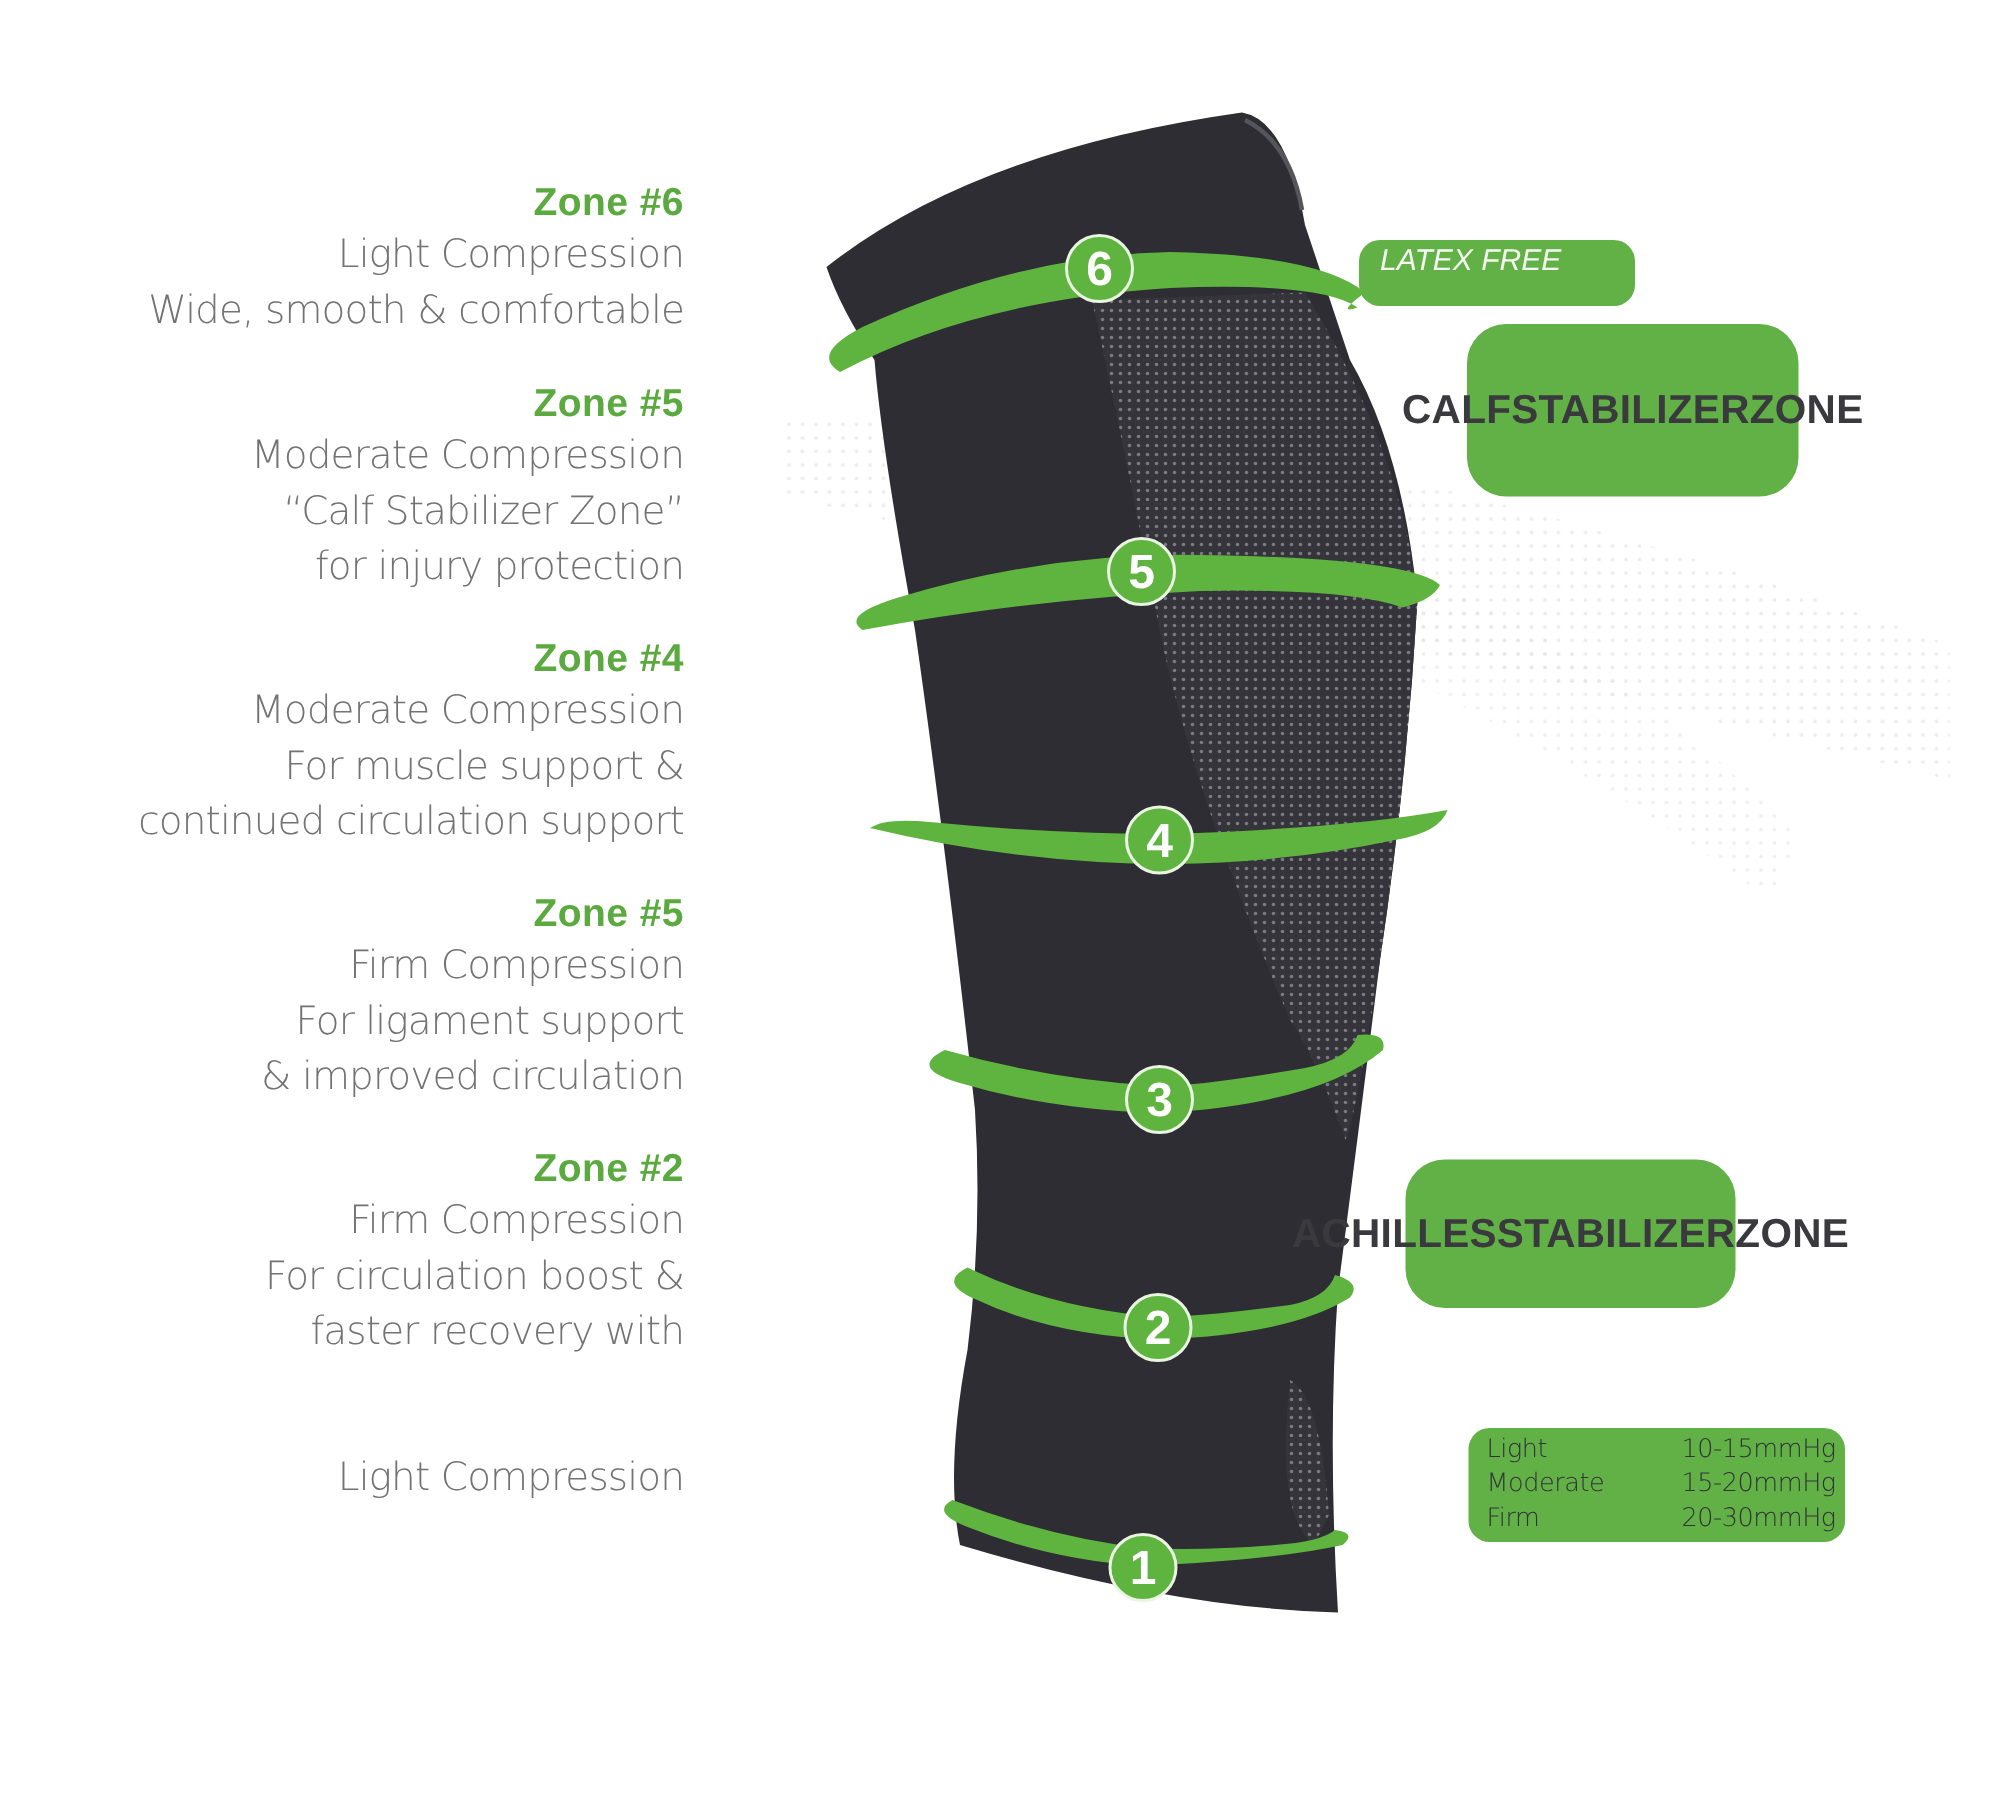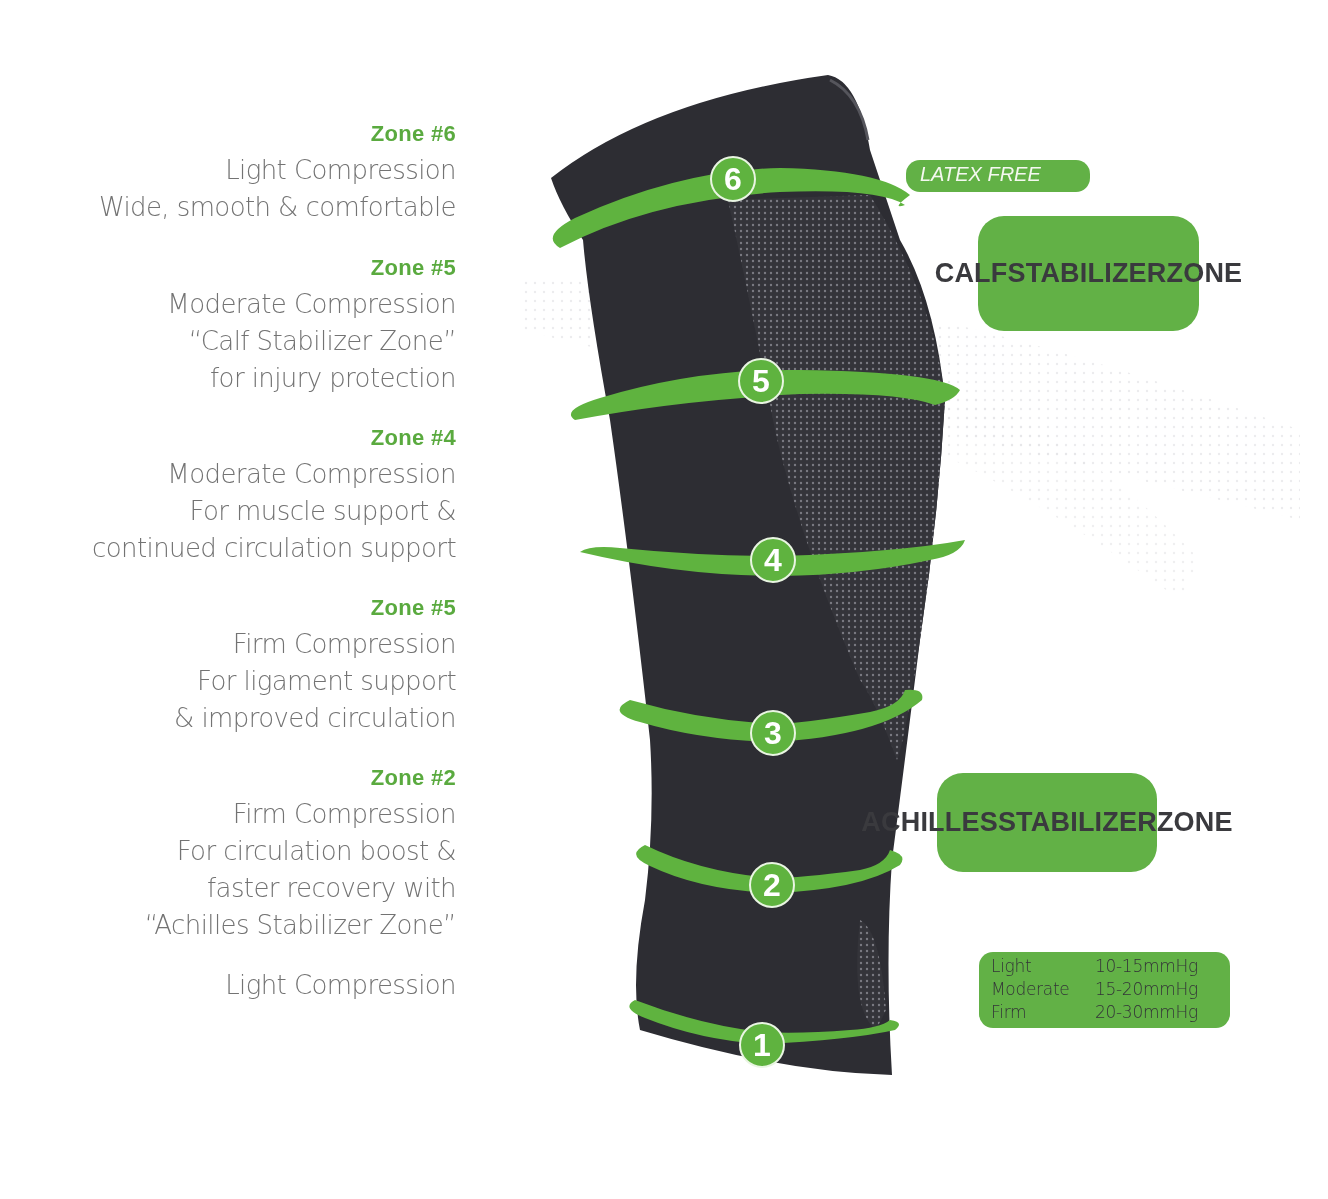--- a/index.html
+++ b/index.html
@@ -1,37 +1,37 @@
 <!DOCTYPE html>
 <html><head>
 <meta charset="utf-8">
 <style>
   html, body { margin: 0; padding: 0; background: #ffffff; }
   body { width: 1328px; height: 1199px; position: relative; overflow: hidden;
          font-family: "DejaVu Sans", "Liberation Sans", sans-serif; }
   .zones { position: absolute; left: 0; top: 0; width: 456px; }
   .zone { position: absolute; right: 0; text-align: right; white-space: nowrap; }
-  .zone-title { color: #5aaa3f; font-weight: bold; font-size: 22px; line-height: 36px;
+  .zone-title { color: #5aaa3f; font-weight: bold; font-size: 26px; line-height: 36px;
                 font-family: "Liberation Sans", sans-serif; letter-spacing: 0.3px; }
   .zone-line { color: #737373; font-size: 26px; line-height: 37px; font-weight: 300;
                font-family: "DejaVu Sans", sans-serif; letter-spacing: -0.6px; }
   svg.sleeve { position: absolute; left: 0; top: 0; }
   .badge { position: absolute; background: #62b146; border-radius: 26px; display: flex;
            flex-direction: row; align-items: center; justify-content: center;
            color: #3a3a3e; font-weight: bold; font-family: "Liberation Sans", sans-serif;
            font-size: 27px; line-height: 29px; letter-spacing: 0.2px; }
-  .latex { position: absolute; left: 906px; top: 160px; width: 184px; height: 32px;
+  .latex { position: absolute; left: 906px; top: 160px; width: 184px; height: 44px;
            background: #62b146; border-radius: 14px; color: #f4f8f0;
            font-style: italic; font-family: "Liberation Sans", sans-serif;
            font-size: 20px; line-height: 28px; padding-left: 14px; box-sizing: border-box; }
   .legend { position: absolute; left: 979px; top: 952px; width: 251px; height: 76px;
             background: #62b146; border-radius: 14px; box-sizing: border-box;
             padding: 3px 0 0 12px; color: #333338; font-size: 17px; line-height: 23px;
             font-family: "DejaVu Sans", sans-serif; font-weight: 300; letter-spacing: -0.3px; }
-  .legend-row { display: flex; }
+  .legend-row { display: flex; gap: 26px; }
   .legend-level { width: 104px; }
 </style>
 </head>
 <body>
 
 <svg class="sleeve" width="1328" height="1199" viewBox="0 0 1328 1199">
   <defs>
     <pattern id="dots" width="6" height="6" patternUnits="userSpaceOnUse">
       <rect width="6" height="6" fill="#34343a"></rect>
       <circle cx="3" cy="3" r="1.2" fill="#7a7a82"></circle>
@@ -117,21 +117,20 @@
     <div class="zone-title">Zone #5</div>
     <div class="zone-line">Firm Compression</div>
     <div class="zone-line">For ligament support</div>
     <div class="zone-line">&amp; improved circulation</div>
   </div>
   <div class="zone" style="top:760px">
     <div class="zone-title">Zone #2</div>
     <div class="zone-line">Firm Compression</div>
     <div class="zone-line">For circulation  boost  &amp;</div>
     <div class="zone-line">faster recovery  with</div>
-    <div class="zone-line">“Achilles Stabilizer Zone”</div>
   </div>
   <div class="zone" style="top:967px">
     <div class="zone-line">Light Compression</div>
   </div>
 </div>
 
 <div class="latex">LATEX FREE</div>
 
 <div class="badge" style="left:978px; top:216px; width:221px; height:115px;">
   <div>CALF</div>

